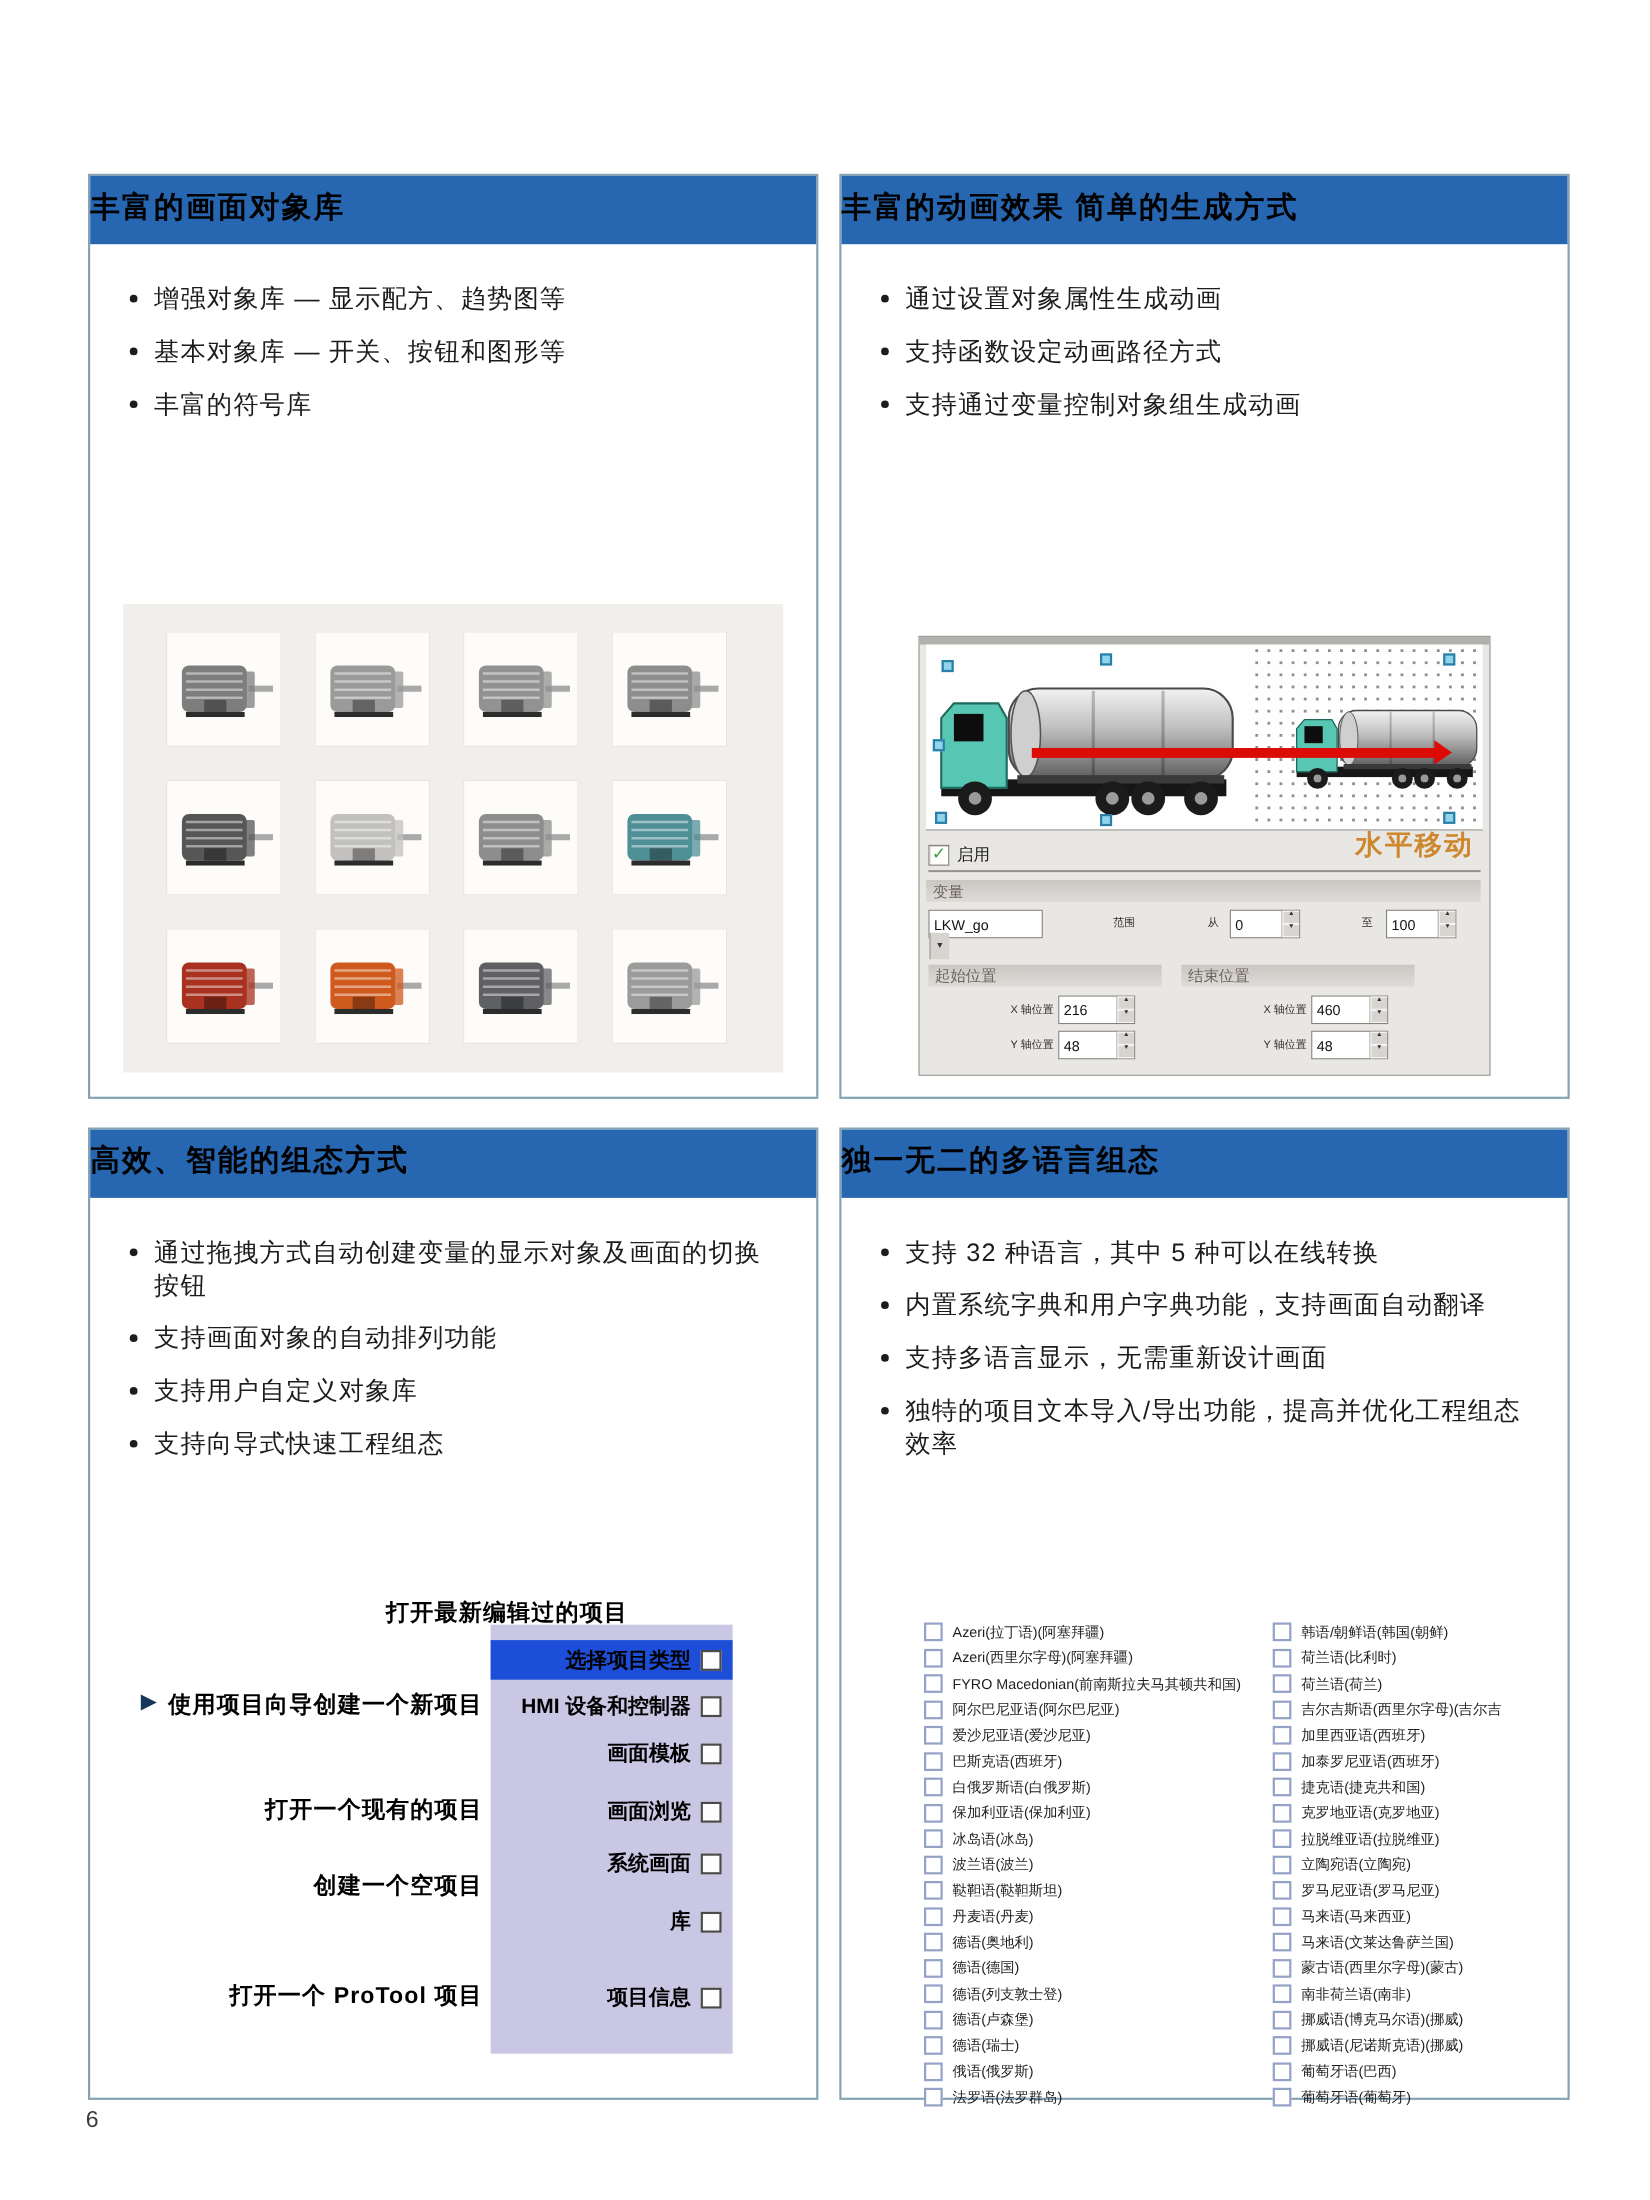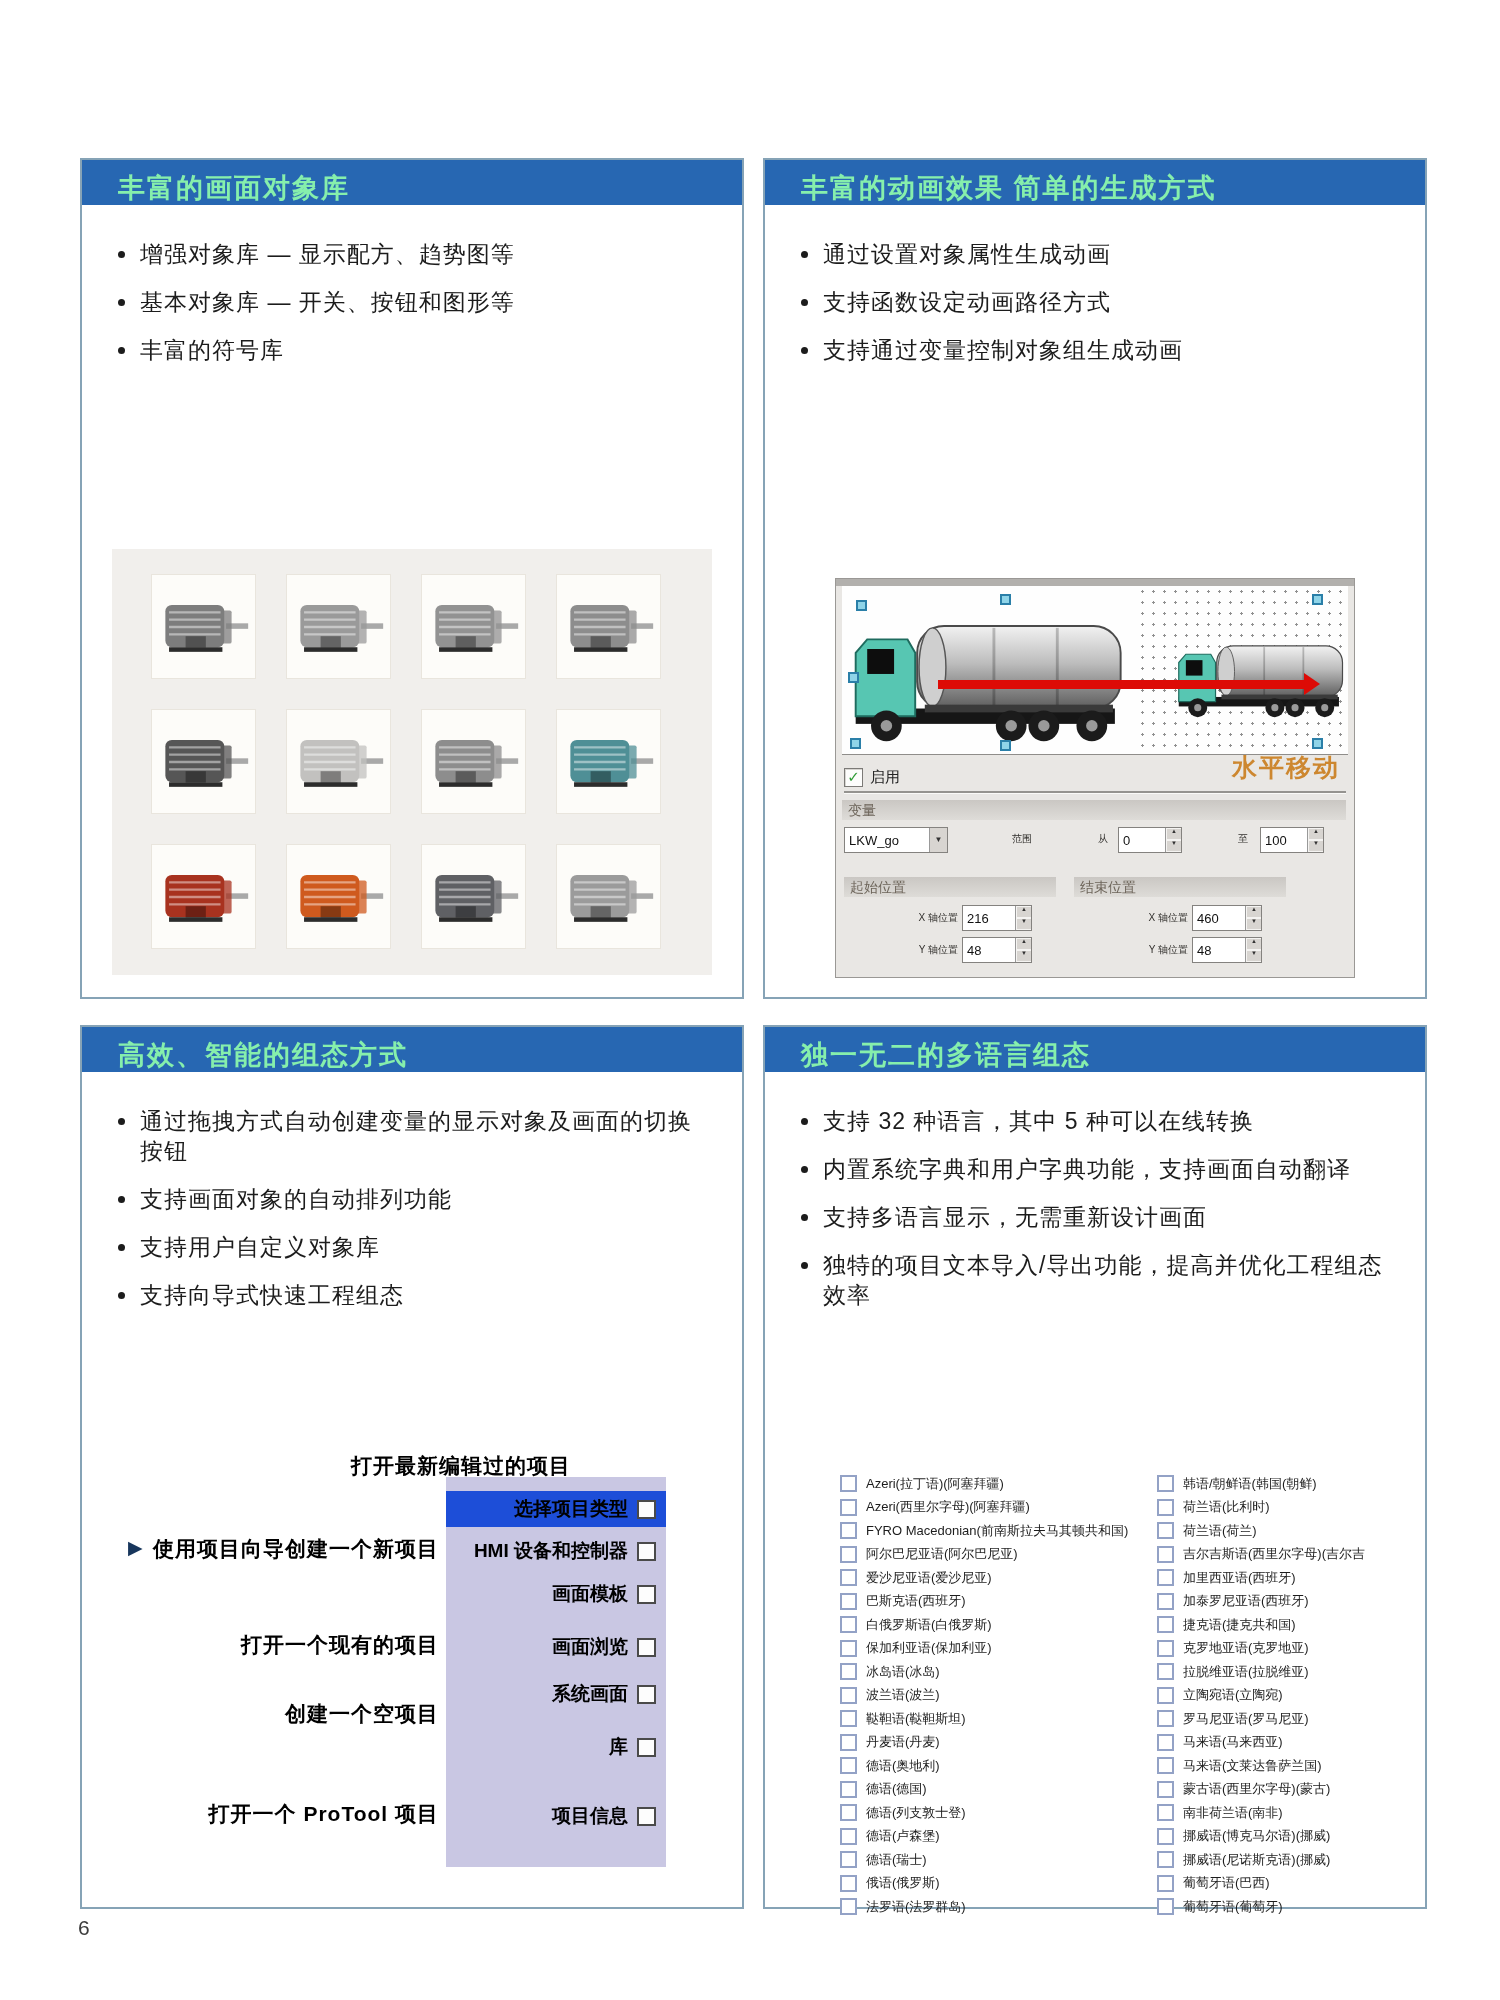--- a/index.html
+++ b/index.html
@@ -7,22 +7,22 @@
     width:1500px;height:2000px;position:relative;background:#ffffff;
     font-family:"Liberation Sans","DejaVu Sans",sans-serif;color:#1a1a1a;
     overflow:hidden;
   }
   .panel{position:absolute;border:2px solid #86a3b6;background:#fff;}
   #panel-objects {left:80px; top:158px; width:660px; height:837px;}
   #panel-anim    {left:763px;top:158px; width:660px; height:837px;}
   #panel-config  {left:80px; top:1025px;width:660px; height:880px;}
   #panel-lang    {left:763px;top:1025px;width:660px; height:880px;}
   .panel-header{
-    height:45px;background:#2767b2;color:#86efac;font-weight:bold;font-size:27px;
-    line-height:56px;padding-left:36px;letter-spacing:2px;
+    height:62px;background:#2767b2;color:#000000;font-weight:bold;font-size:27px;
+    line-height:56px;letter-spacing:2px;
   }
   ul.bullets{list-style:none;margin:0;padding:34px 30px 0 34px;}
   ul.bullets li{
     position:relative;font-size:23px;line-height:30px;margin-bottom:18px;
     padding-left:24px;color:#1c1c1c;letter-spacing:1px;
   }
   ul.bullets li::before{
     content:"";position:absolute;left:2px;top:12px;width:7px;height:7px;
     border-radius:50%;background:#1c1c1c;
   }
@@ -81,21 +81,21 @@
     color:#cd872f;letter-spacing:2px;
   }
   .gstrip{
     position:absolute;height:20px;background:linear-gradient(#cac7c3,#dedcd8);
     font-size:14px;color:#6d655a;line-height:20px;padding-left:6px;box-sizing:border-box;
   }
   .strip-var{left:6px;top:221px;right:8px;}
   .ctl-lbl{position:absolute;font-size:10px;color:#32302d;font-weight:normal;}
   .dropdown{
     position:absolute;left:8px;top:248px;width:104px;height:26px;background:#fff;
-    border:1px solid #84827f;display:flex;box-sizing:border-box;
+    border:1px solid #84827f;display:flex;box-sizing:border-box;flex-direction:column;
   }
   .dropdown .val{flex:1;font-size:13px;padding:5px 0 0 4px;color:#111;}
   .dd-btn{
     width:17px;background:#d8d5d1;border-left:1px solid #999;font-size:8px;
     line-height:24px;text-align:center;color:#333;
   }
   .spin{
     position:absolute;width:64px;height:26px;background:#fff;border:1px solid #84827f;
     display:flex;box-sizing:border-box;
   }

